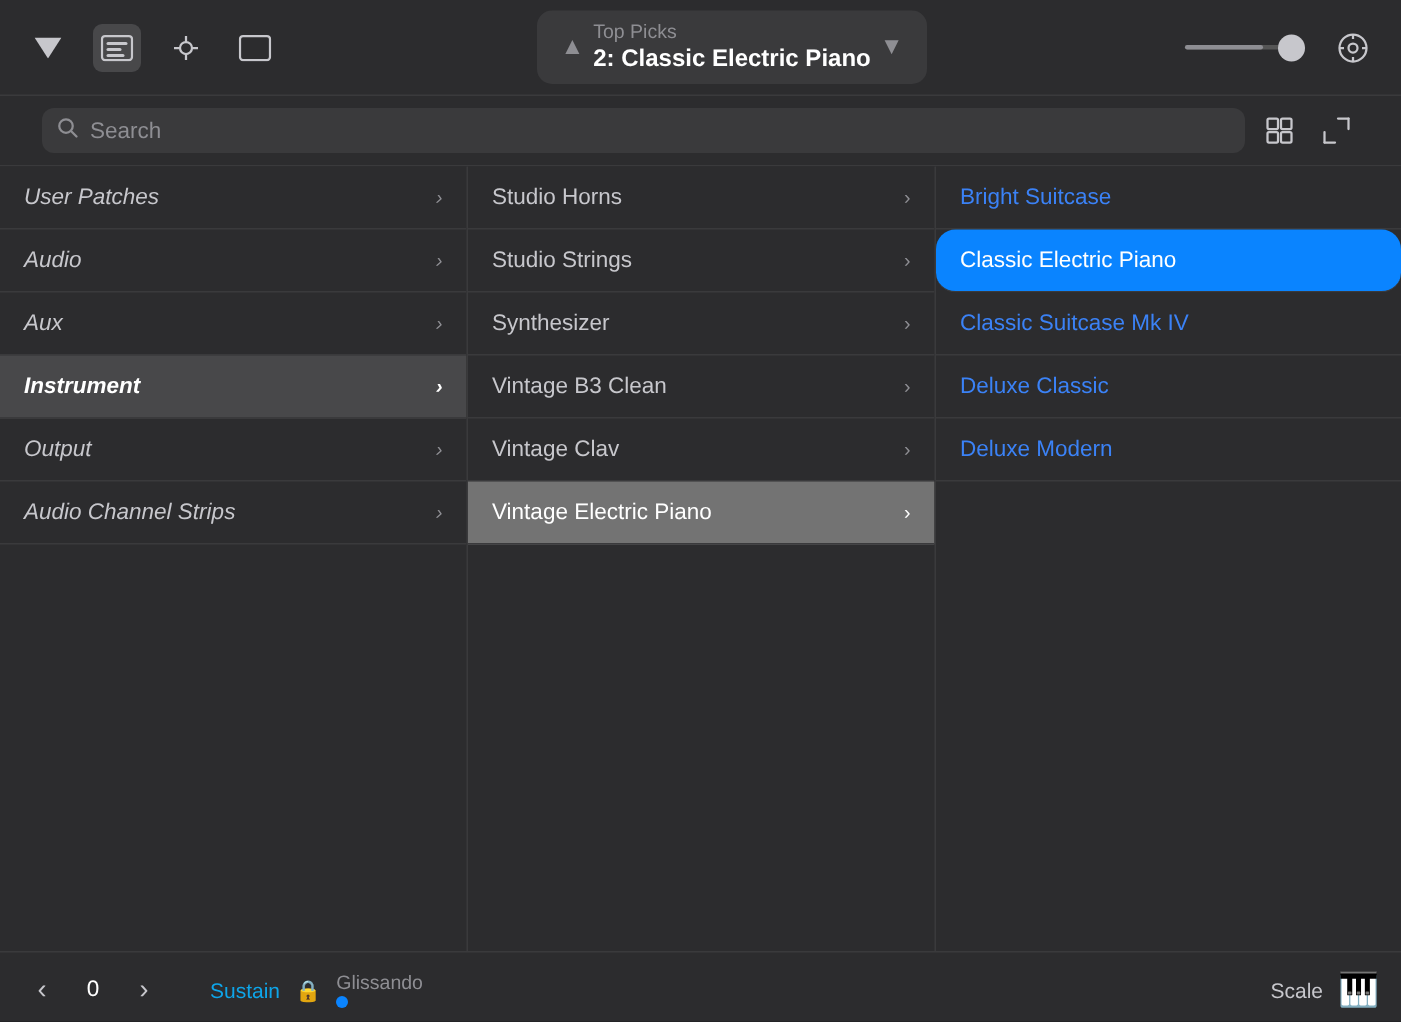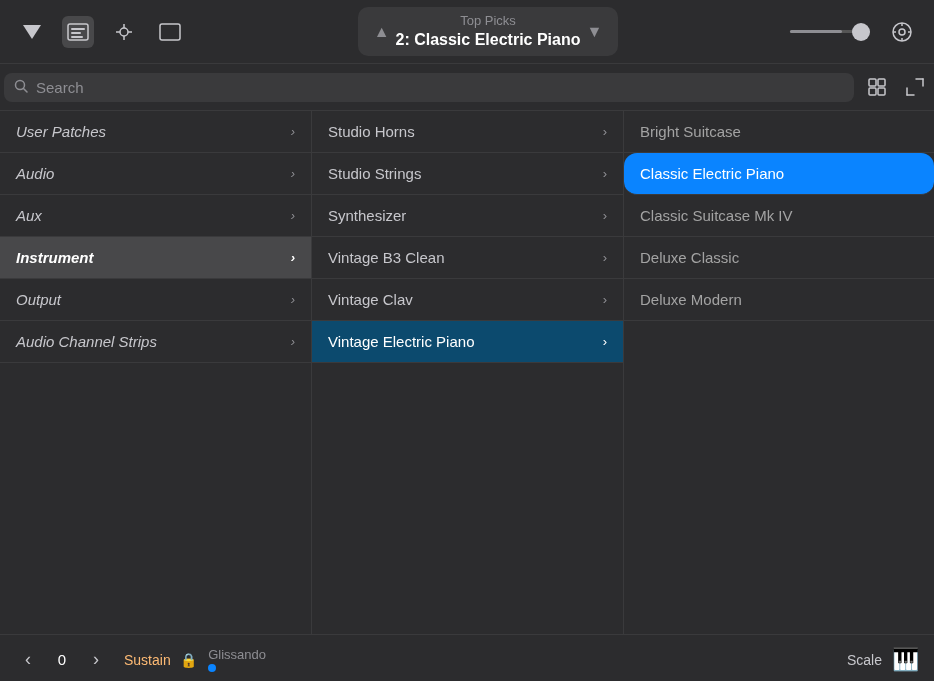--- a/index.html
+++ b/index.html
@@ -33,21 +33,20 @@
       gap: 6px;
       background: #3a3a3c;
       border-radius: 10px;
       padding: 6px 14px;
       min-width: 260px;
       justify-content: center;
     }
     .top-bar-center-text {
       display: flex;
       flex-direction: column;
-      align-items: center;
       line-height: 1.3;
     }
     .top-bar-title {
       font-size: 13px;
       color: #8e8e93;
     }
     .top-bar-subtitle {
       font-size: 16px;
       font-weight: 600;
       color: #fff;
@@ -70,21 +69,21 @@
       height: 32px;
     }
     .icon-btn.active {
       background: #48484a;
       border-radius: 6px;
     }
 
     
     .search-bar {
       background: #2c2c2e;
-      padding: 8px 4px;
+      padding: 8px 28px;
       display: flex;
       align-items: center;
       gap: 8px;
       border-bottom: 1px solid #3a3a3c;
     }
     .search-input-wrap {
       flex: 1;
       background: #3a3a3c;
       border-radius: 8px;
       display: flex;
@@ -168,36 +167,36 @@
       display: flex;
       align-items: center;
       justify-content: space-between;
       padding: 12px 16px;
       font-size: 15px;
       color: #c7c7cc;
       cursor: pointer;
       border-bottom: 1px solid #3a3a3c;
     }
     .mid-panel-item.active {
-      background: #0c4a6e;
+      background: #737373;
       color: #fff;
     }
 
     
     .right-panel {
       flex: 1;
       background: #2c2c2e;
       overflow-y: auto;
     }
     .right-panel-item {
       display: flex;
       align-items: center;
       padding: 12px 16px;
       font-size: 15px;
-      color: #a3a3a3;
+      color: #3b82f6;
       cursor: pointer;
       border-bottom: 1px solid #3a3a3c;
     }
     .right-panel-item.selected {
       background: #0a84ff;
       color: #ffffff;
       border-radius: 13px;
     }
 
     
@@ -223,22 +222,22 @@
       justify-content: center;
     }
     .octave-display {
       font-size: 15px;
       color: #fff;
       min-width: 20px;
       text-align: center;
     }
     .sustain-label {
       font-size: 14px;
-      color: #fdba74;
-      margin-left: 4px;
+      color: #0ea5e9;
+      margin-left: 20px;
     }
     .lock-icon {
       color: #8e8e93;
       font-size: 14px;
     }
     .glissando-section {
       flex: 1;
       display: flex;
       flex-direction: column;
       justify-content: center;

